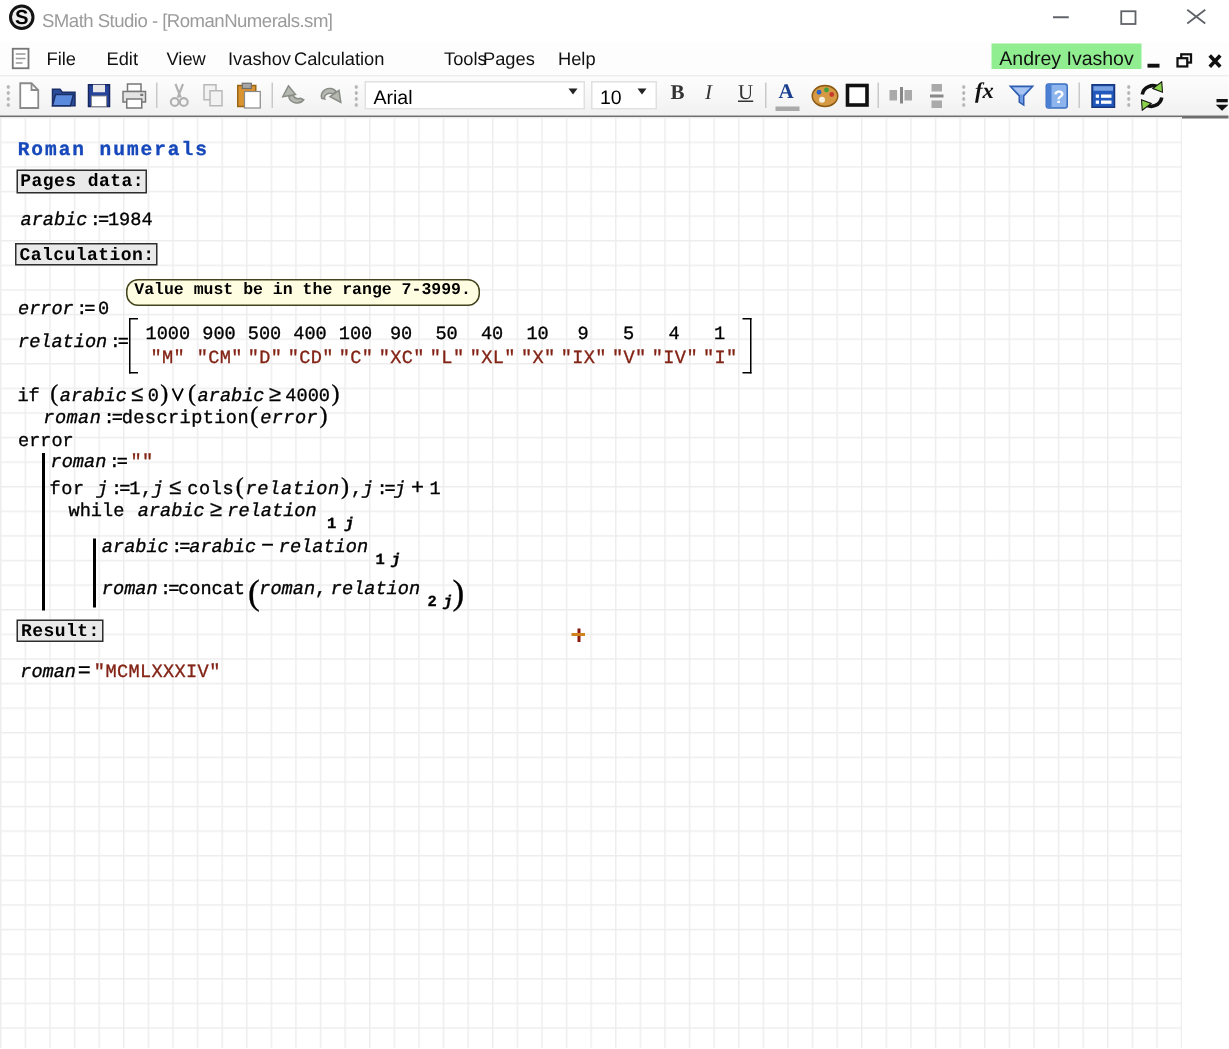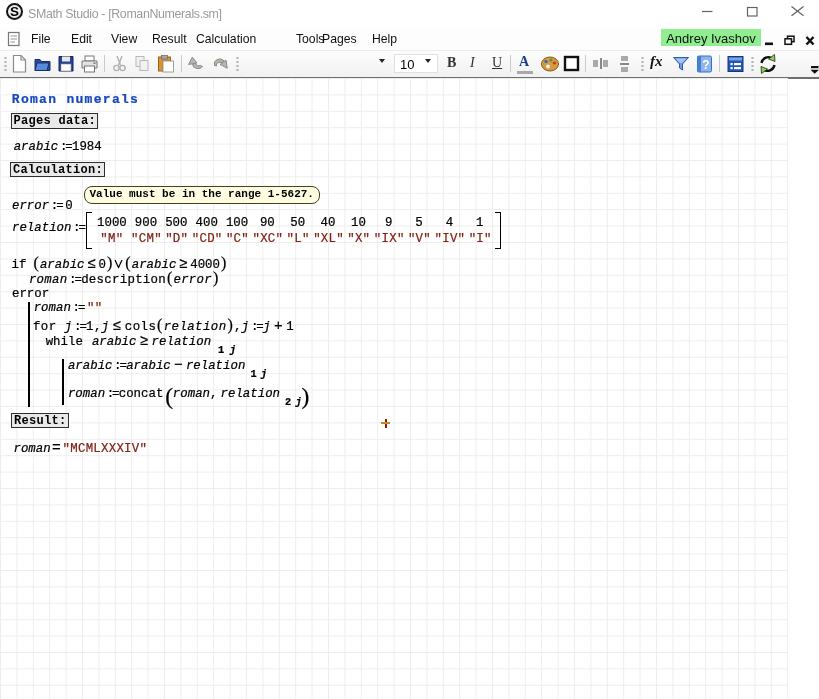--- a/index.html
+++ b/index.html
@@ -81,21 +81,21 @@
 <div id="menu">
   <svg style="position:absolute;left:7px;top:3px" width="15" height="16">
     <rect x="1.5" y="1.5" width="10.5" height="13" fill="#fff" stroke="#777" stroke-width="1.2"></rect>
     <line x1="3.5" y1="5" x2="10" y2="5" stroke="#999" stroke-width="1"></line>
     <line x1="3.5" y1="8" x2="10" y2="8" stroke="#999" stroke-width="1"></line>
     <line x1="3.5" y1="11" x2="8" y2="11" stroke="#999" stroke-width="1"></line>
   </svg>
   <span class="mi" style="left:31px">File</span>
   <span class="mi" style="left:71px">Edit</span>
   <span class="mi" style="left:111px">View</span>
-  <span class="mi" style="left:152px">Result</span>
+  <span class="mi" style="left:152px">Ivashov</span>
   <span class="mi" style="left:196px">Calculation</span>
   <span class="mi" style="left:296px">Tools</span>
   <span class="mi" style="left:322px">Pages</span>
   <span class="mi" style="left:372px">Help</span>
   <div id="user">Andrey Ivashov</div>
   <svg style="position:absolute;left:762px;top:0" width="57" height="22">
     <rect x="3" y="14.5" width="8" height="2.6" fill="#111"></rect>
     <rect x="25.5" y="8.2" width="6.5" height="5.5" fill="#fff" stroke="#111" stroke-width="1.5"></rect>
     <rect x="23" y="10.8" width="6.5" height="5.5" fill="#fff" stroke="#111" stroke-width="1.5"></rect>
     <path d="M44.5 9 L51.5 16.5 M51.5 9 L44.5 16.5" stroke="#111" stroke-width="2.4"></path>
@@ -151,20 +151,23 @@
     <path d="M6.5 10 A 5.5 5 0 0 0 16.5 12.5 L14.5 11.5 A 3.5 3 0 0 1 9.5 9.5 Z" fill="#b5b8b0" stroke="#888c84" stroke-width="1"></path>
     <path d="M2.5 10.5 L6.3 3.2 L11 9 Z" fill="#b5b8b0" stroke="#888c84" stroke-width="1"></path>
   </svg>
 
   <svg class="ticon" style="left:210px" width="20" height="20">
     <path d="M4.5 11.5 A 5.5 5 0 0 1 14 6.8 L12 8.8 A 3.5 3 0 0 0 6.5 12 Z" fill="#b5b8b0" stroke="#888c84" stroke-width="1"></path>
     <path d="M17.2 14.2 L16 6.2 L10 10.4 Z" fill="#b5b8b0" stroke="#888c84" stroke-width="1"></path>
   </svg>
   <div class="grip" style="left:236px"></div>
 
+  <div class="combo" style="left:243px;width:147px;">
+      <span>Arial</span>
+    </div>
   <div class="carr" style="left:379px"></div>
   <div class="combo" style="left:394px;width:44px;">
       <span>10</span>
     </div>
   <div class="carr" style="left:425px"></div>
 
   <div class="ticon tletter" style="left:447px;top:4px;">B</div>
   <div class="ticon tletter" style="left:470px;top:4px;font-weight:normal;font-style:italic;">I</div>
   <div class="ticon tletter" style="left:492px;top:4px;font-weight:normal;text-decoration:underline;">U</div>
   <div class="tsep" style="left:510px"></div>
@@ -248,21 +251,21 @@
 
     <div class="ln" style="left:11.8px;top:14px;font:bold 13px 'Liberation Mono';letter-spacing:1.3px;color:#1648bb;">Roman numerals</div>
 
     <div class="box" style="left:10.5px;top:35px;width:87px;height:16px;line-height:15.4px;padding-left:2px;">Pages data:</div>
 
     <div class="ln" style="left:13.7px;top:62.3px;"><span class="v">arabic</span><span class="as">:=</span>1984</div>
 
     <div class="box" style="left:10px;top:83.5px;width:94.5px;height:15.5px;line-height:14.6px;padding-left:2px;">Calculation:</div>
 
     <div class="ln" style="left:12px;top:121px;"><span class="v">error</span><span class="as">:=</span><span class="g" style="width:2.5px"></span>0</div>
-    <div class="tip" style="left:84px;top:107.5px;">Value must be in the range 1-5627.</div>
+    <div class="tip" style="left:84px;top:107.5px;">Value must be in the range 7-3999.</div>
 
     <div class="ln" style="left:12px;top:143.4px;"><span class="v">relation</span><span class="as">:=</span></div>
     <div class="mbrk" style="left:85.5px;top:134px;border-left:1.7px solid #000;"></div>
     <div class="mbrk" style="left:494.5px;top:134px;border-right:1.7px solid #000;"></div>
     <div class="ln mrow" style="left:97px;top:137.7px;"><span style="width:29.8px">1000</span><span style="width:29.8px">900</span><span style="width:22.3px">500</span><span style="width:29.8px">400</span><span style="width:22.3px">100</span><span style="width:29.8px">90</span><span style="width:22.3px">50</span><span style="width:29.8px">40</span><span style="width:22.3px">10</span><span style="width:29.8px">9</span><span style="width:22.3px">5</span><span style="width:29.8px">4</span><span style="width:22.3px">1</span></div>
     <div class="ln mrow str" style="left:97px;top:154.2px;"><span style="width:29.8px">"M"</span><span style="width:29.8px">"CM"</span><span style="width:22.3px">"D"</span><span style="width:29.8px">"CD"</span><span style="width:22.3px">"C"</span><span style="width:29.8px">"XC"</span><span style="width:22.3px">"L"</span><span style="width:29.8px">"XL"</span><span style="width:22.3px">"X"</span><span style="width:29.8px">"IX"</span><span style="width:22.3px">"V"</span><span style="width:29.8px">"IV"</span><span style="width:22.3px">"I"</span></div>
 
     <div class="ln" style="left:11.6px;top:177.6px;">if<span class="g" style="width:6px"></span><span class="p15">(</span><span class="v">arabic</span><span class="o" style="margin:0 2.6px">≤</span>0<span class="p15">)</span><svg class="vee" width="9" height="9" viewBox="0 0 9 9">
           <path d="M1 0.5 L4.5 8 L8 0.5" fill="none" stroke="#000" stroke-width="1.2"></path>
         </svg><span class="p15">(</span><span class="v">arabic</span><span class="o" style="margin:0 2.6px">≥</span>4000<span class="p15">)</span></div>

